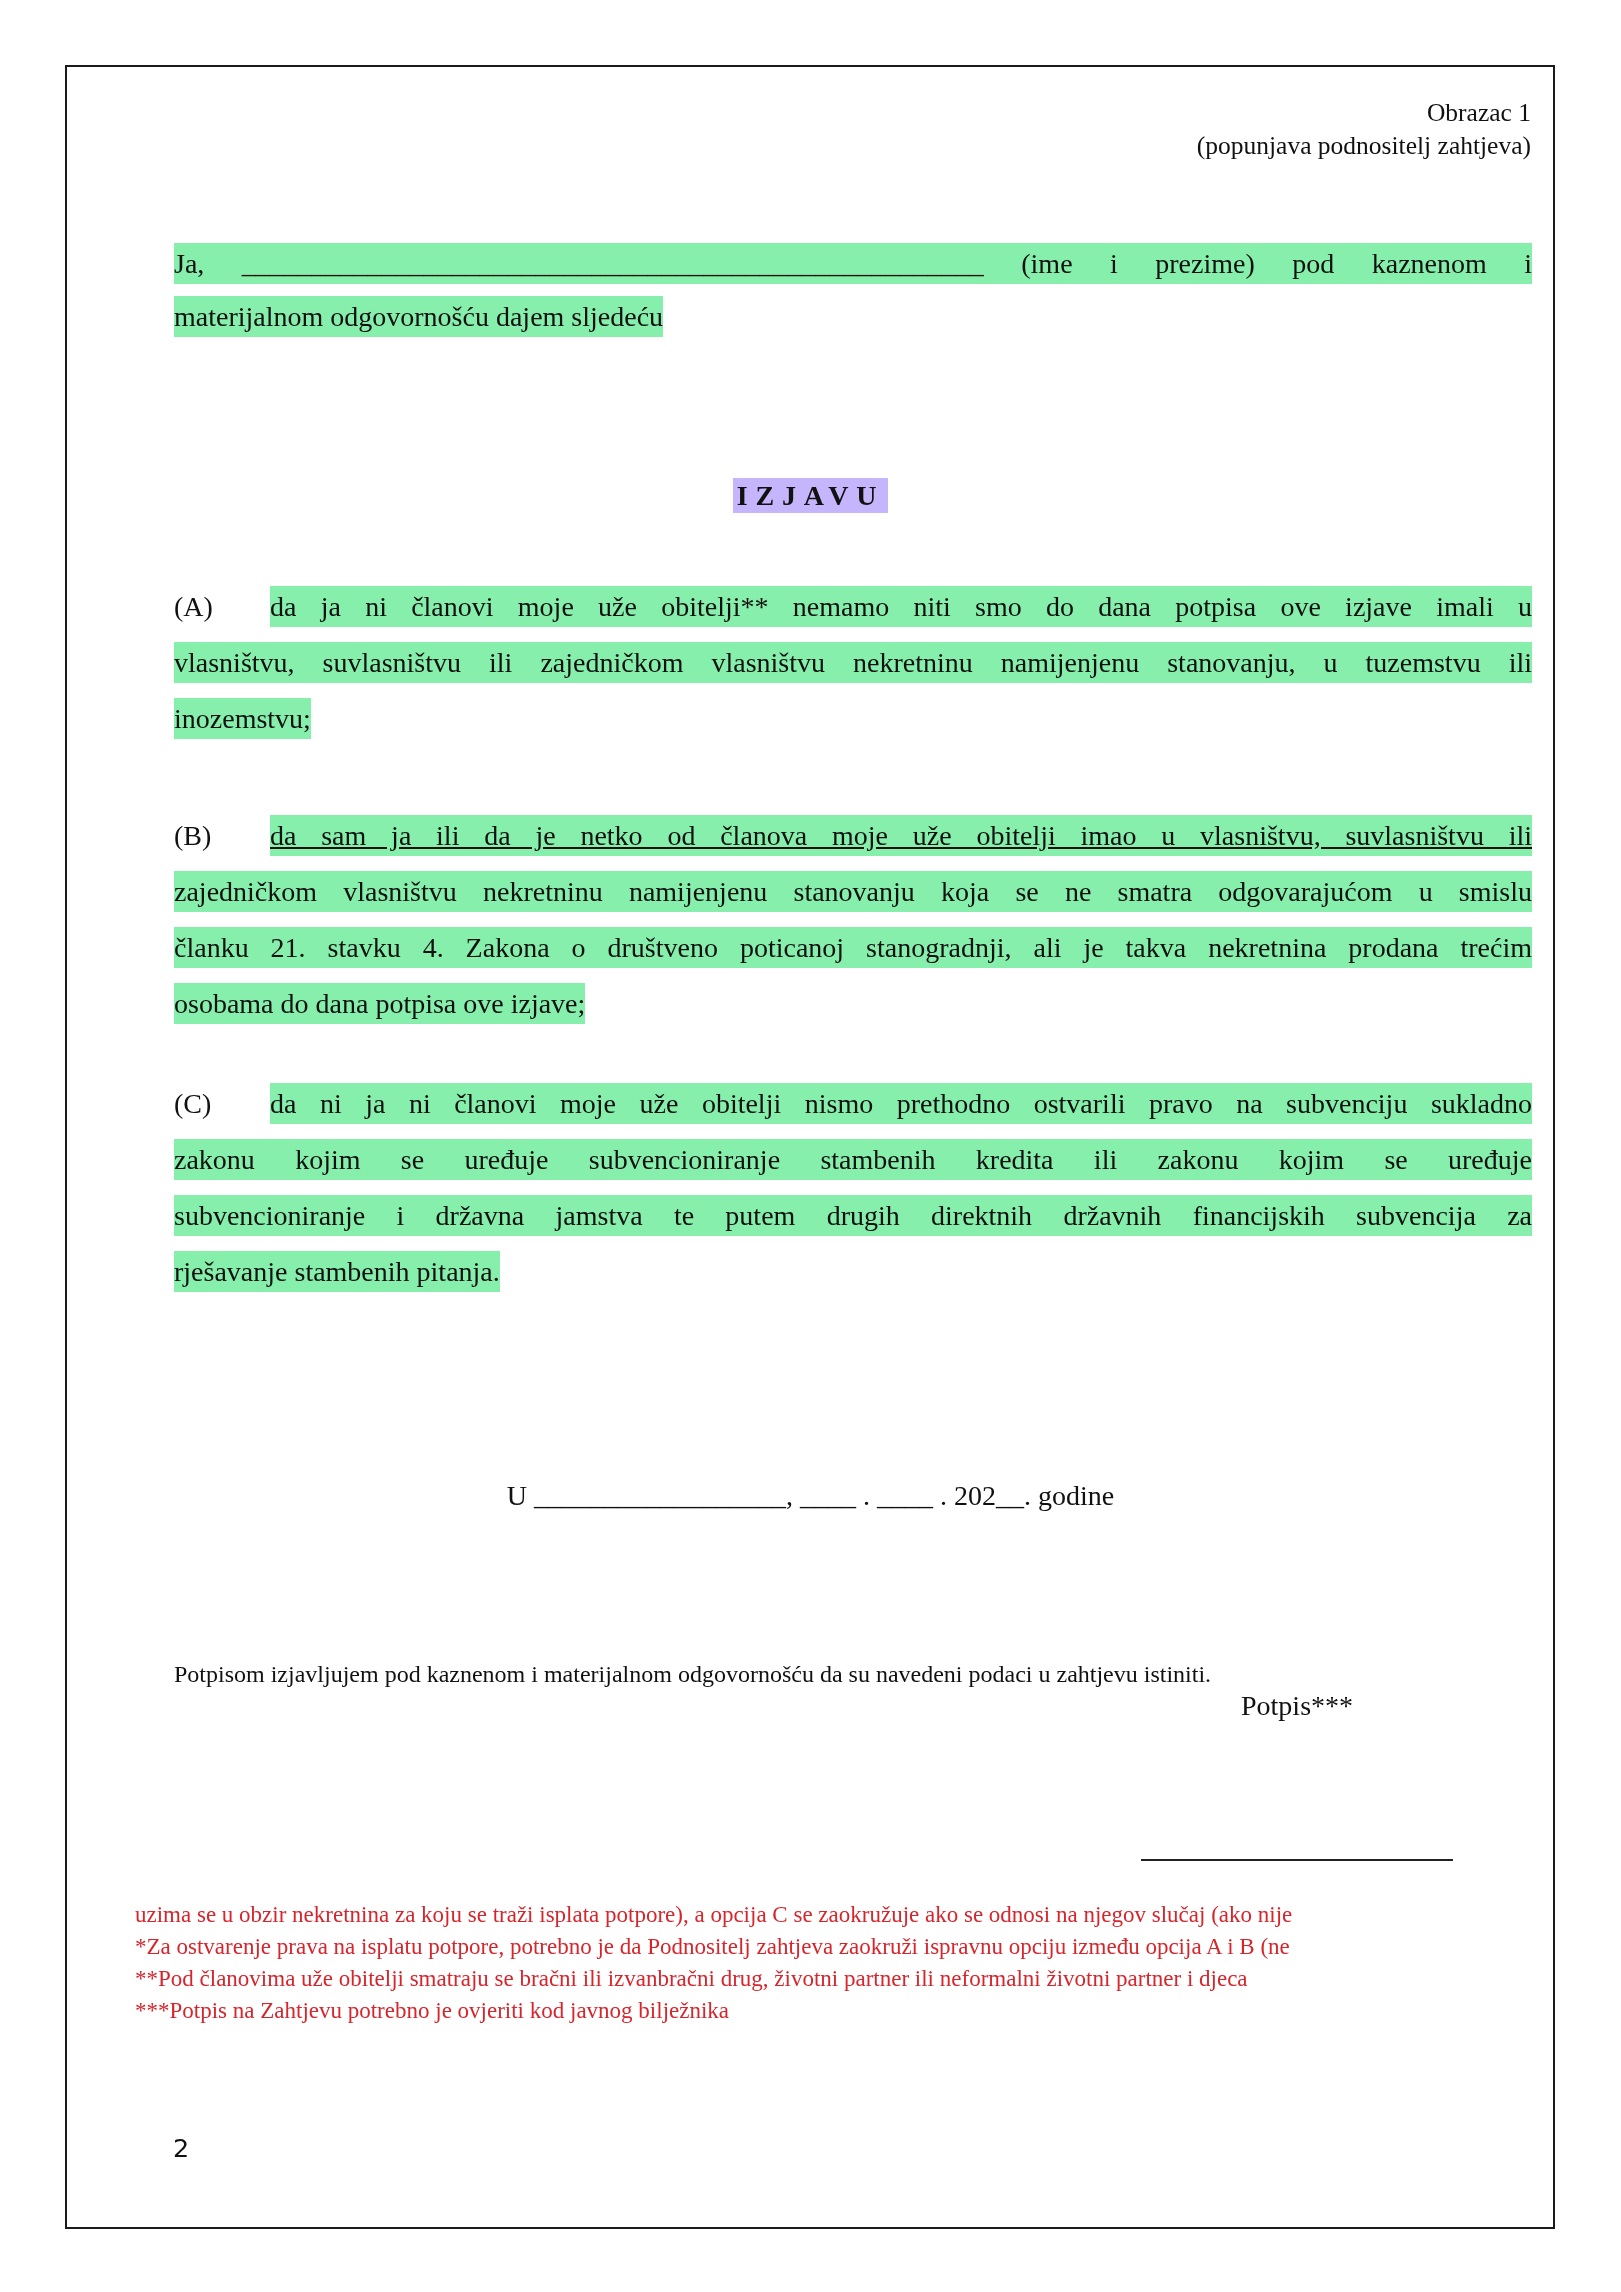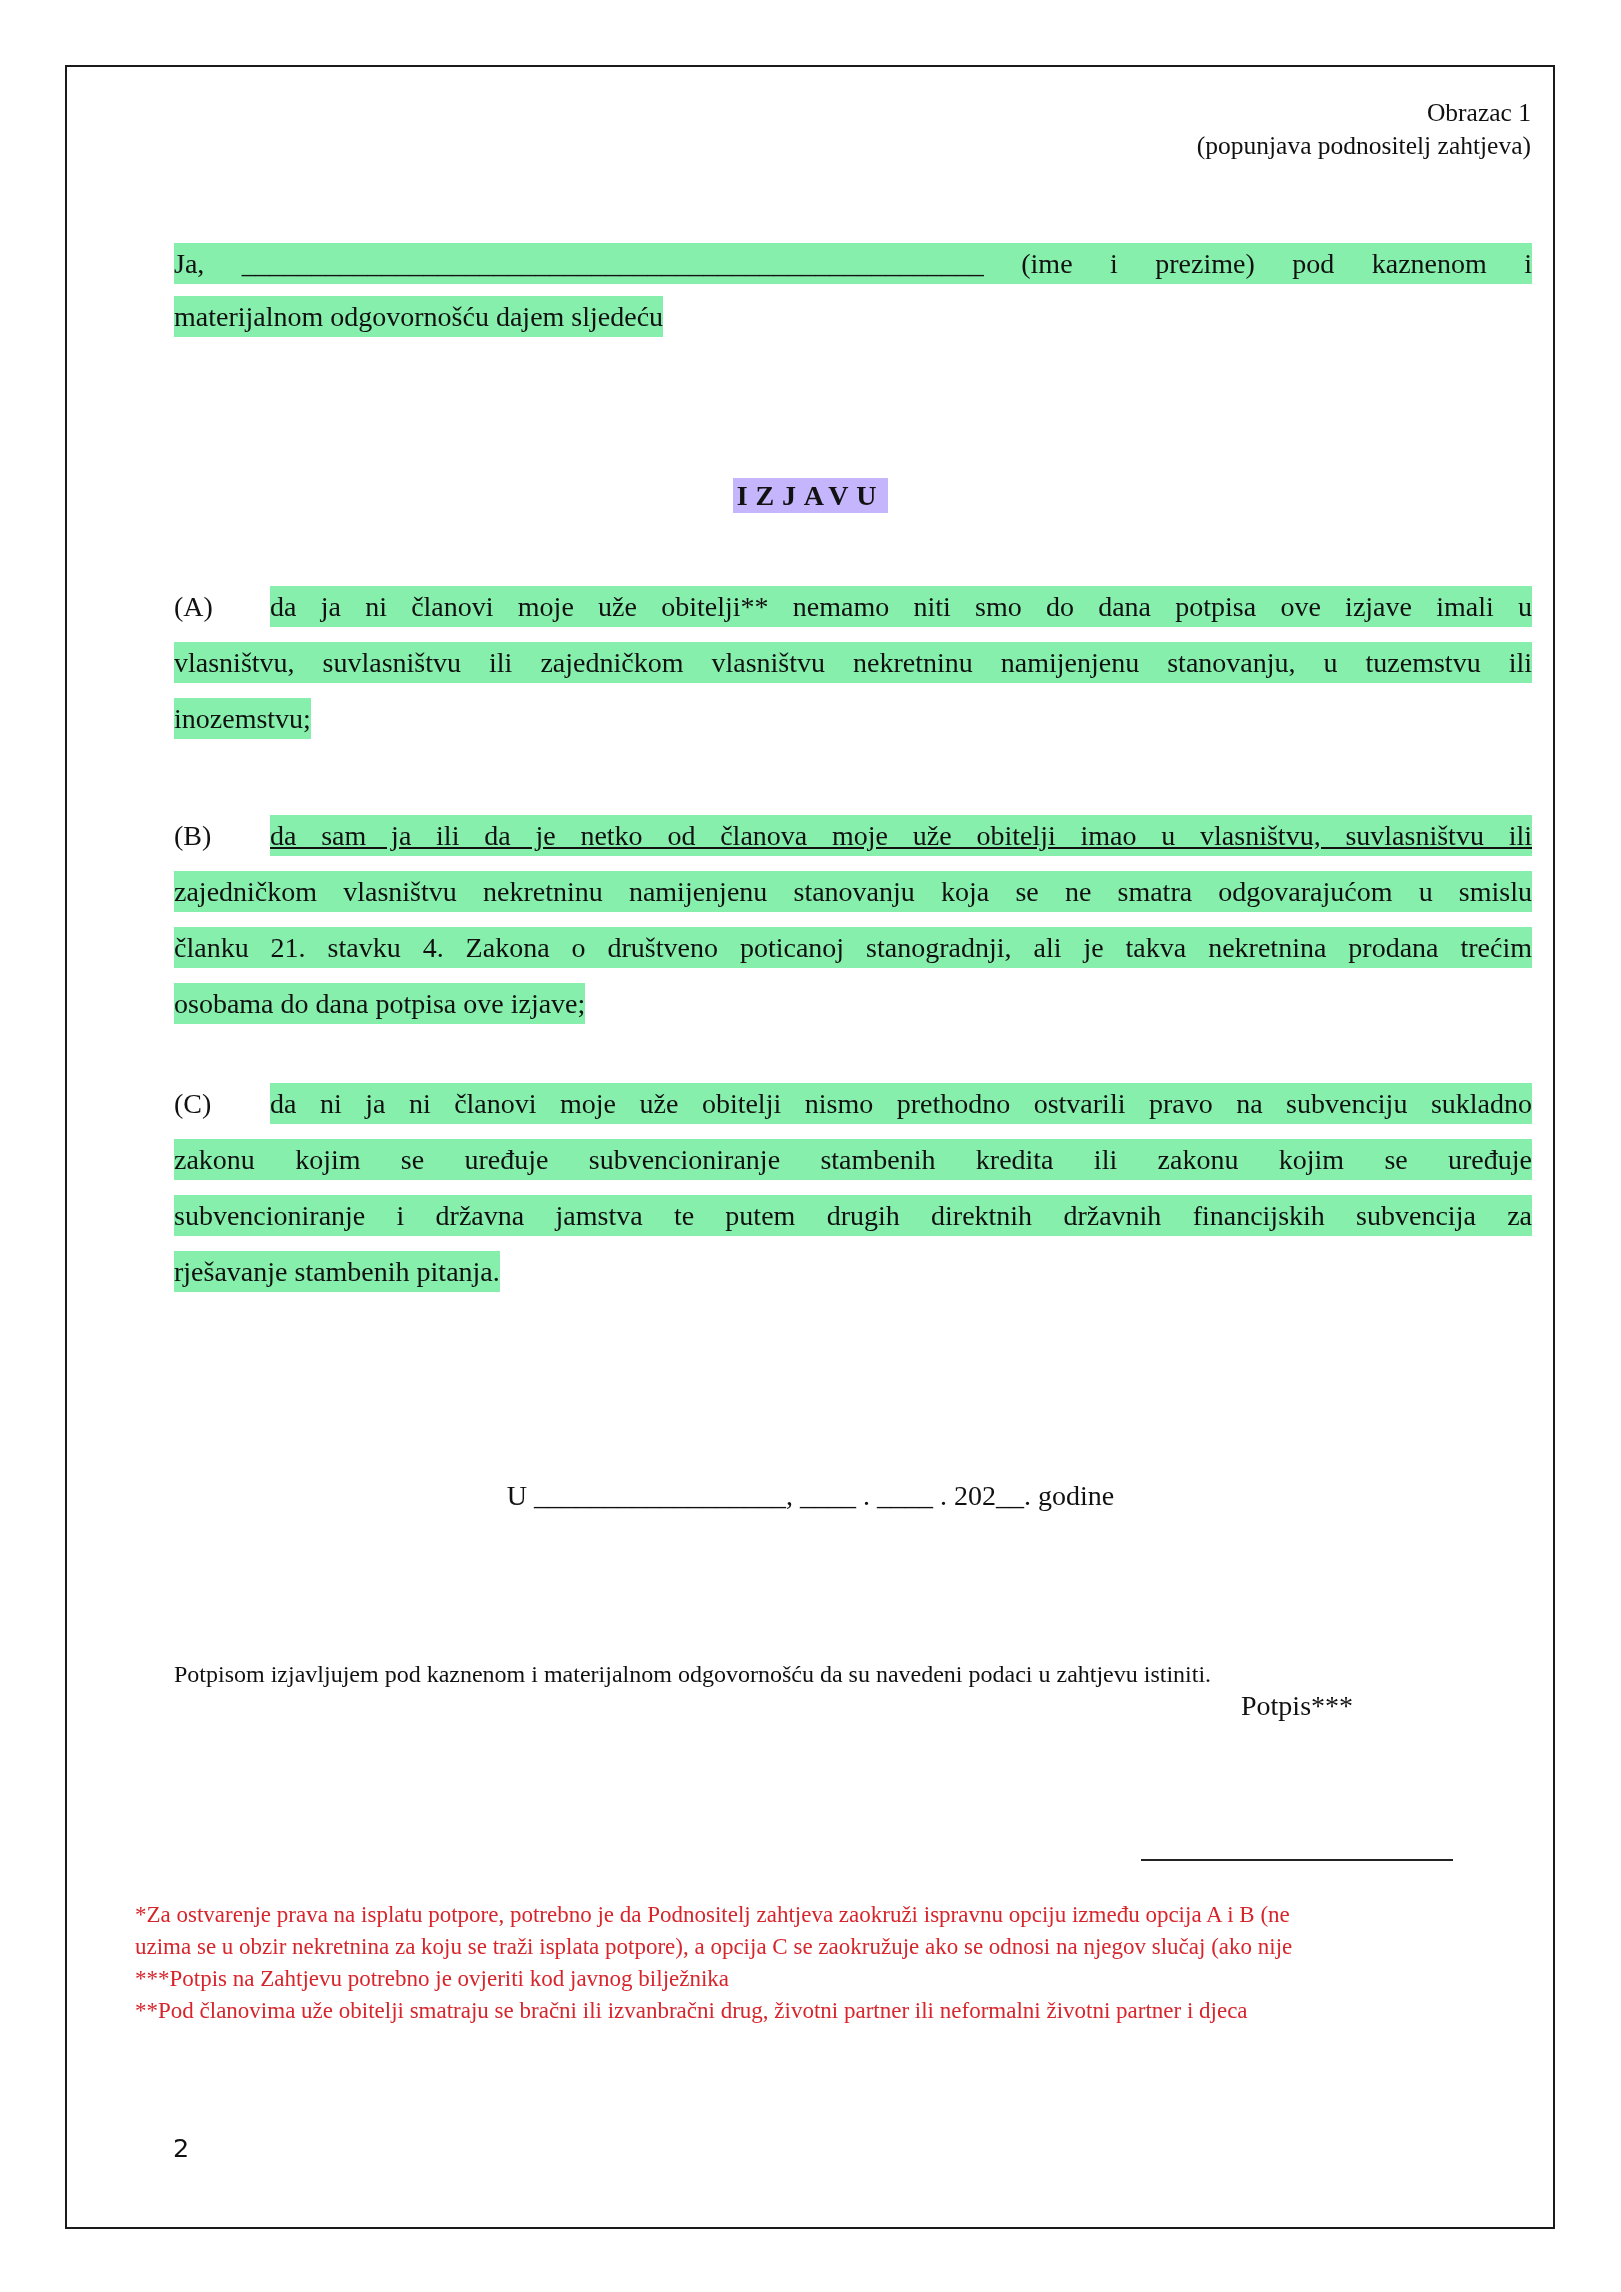--- a/index.html
+++ b/index.html
@@ -81,20 +81,20 @@
   <span>____</span>
   <span>. 202__. godine</span>
 </div>
 
 <div class="abs serif declaration">Potpisom izjavljujem pod kaznenom i materijalnom odgovornošću da su navedeni podaci u zahtjevu istiniti.</div>
 
 <div class="abs serif sig-label">Potpis***</div>
 <div class="abs sig-line"></div>
 
 <div class="abs serif footnotes">
+  <div>uzima se u obzir nekretnina za koju se traži isplata potpore), a opcija C se zaokružuje ako se odnosi na njegov slučaj (ako nije</div>
   <div>*Za ostvarenje prava na isplatu potpore, potrebno je da Podnositelj zahtjeva zaokruži ispravnu opciju između opcija A i B (ne</div>
-  <div>uzima se u obzir nekretnina za koju se traži isplata potpore), a opcija C se zaokružuje ako se odnosi na njegov slučaj (ako nije</div>
+  <div>**Pod članovima uže obitelji smatraju se bračni ili izvanbračni drug, životni partner ili neformalni životni partner i djeca</div>
   <div>***Potpis na Zahtjevu  potrebno je ovjeriti kod javnog bilježnika</div>
-  <div>**Pod članovima uže obitelji smatraju se bračni ili izvanbračni drug, životni partner ili neformalni životni partner i djeca</div>
 </div>
 
 <div class="abs page-number">2</div>
 
 
 </body></html>

